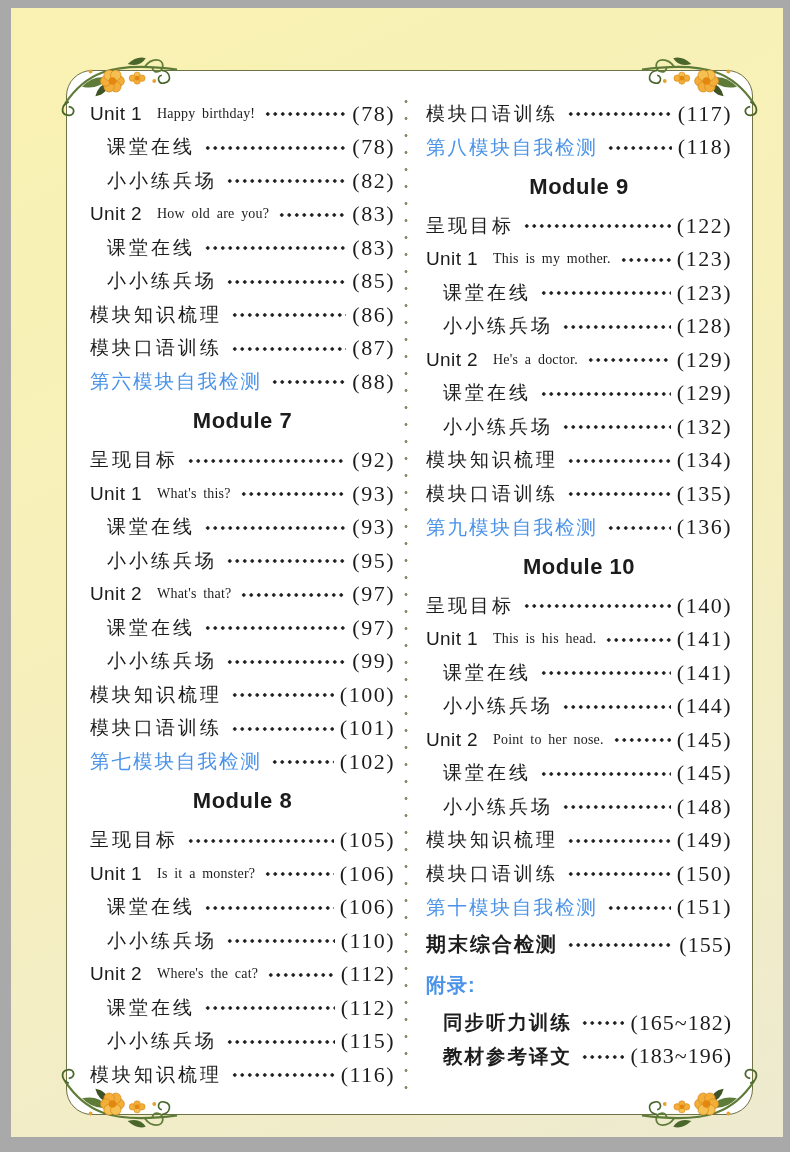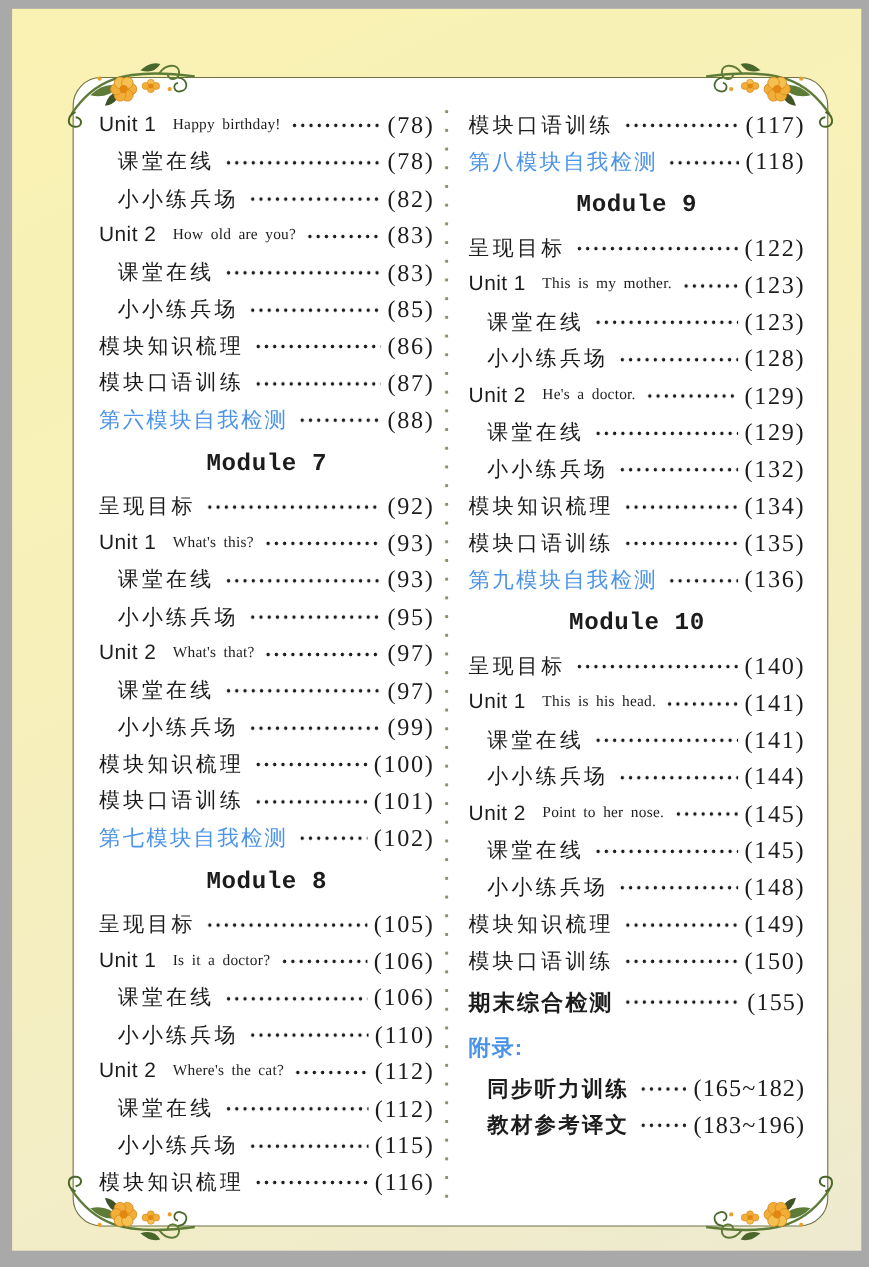--- a/index.html
+++ b/index.html
@@ -11,21 +11,21 @@
                background:#ffffff;border:1.6px solid #6f7246;border-radius:26px;}
   .col{position:absolute;top:26px;}
   .col-left{left:23px;width:305px;}
   .col-right{left:359px;width:306px;}
   .divider{position:absolute;left:337px;top:22px;bottom:22px;width:4px;
            background-image:radial-gradient(circle,#8e8e66 1.3px,transparent 1.7px);
            background-size:4px 17px;background-repeat:repeat-y;background-position:center 0;}
   .row{display:flex;align-items:center;height:33.5px;color:#1c1c1c;}
   .row .label{white-space:nowrap;}
   .row.module{justify-content:center;height:45px;}
-  .module .label{font-family:Liberation Mono, monospace;font-weight:700;font-size:22px;letter-spacing:.5px;}
+  .module .label{font-family:Liberation Sans, sans-serif;font-weight:700;font-size:22px;letter-spacing:.5px;}
   .unit .prefix{font-family:"Liberation Sans",sans-serif;font-size:19px;letter-spacing:.4px;margin-right:15px;white-space:nowrap;}
   .unit .label{font-family:Liberation Serif, serif;font-size:14px;word-spacing:3px;letter-spacing:.2px;}
   .sub{padding-left:17px;text-align:right;}
   .sub .label,.item .label{font-family:"Liberation Serif",serif;font-size:19px;letter-spacing:3px;}
   .blue .label{font-family:"Liberation Sans",sans-serif;font-weight:400;font-size:19.5px;letter-spacing:2px;color:#4a93e8;}
   .final{height:41px;}
   .final .label{font-family:"Liberation Sans",sans-serif;font-weight:700;font-size:20px;letter-spacing:2px;}
   .apphead{height:41px;}
   .apphead .label{font-family:"Liberation Sans",sans-serif;font-weight:700;font-size:20px;letter-spacing:1px;color:#4a93e8;}
   .app{padding-left:17px;}
@@ -206,21 +206,21 @@
           <div class="row module">
             <span class="label">Module 8</span>
           </div>
           <div class="row item">
             <span class="label">呈现目标</span>
             <span class="dots"></span>
             <span class="page">(105)</span>
           </div>
           <div class="row unit">
             <span class="prefix">Unit 1</span>
-            <span class="label">Is it a doctor?</span>
+            <span class="label">Is it a monster?</span>
             <span class="dots"></span>
             <span class="page">(106)</span>
           </div>
           <div class="row sub">
             <span class="label">课堂在线</span>
             <span class="dots"></span>
             <span class="page">(106)</span>
           </div>
           <div class="row sub">
             <span class="label">小小练兵场</span>
@@ -358,20 +358,25 @@
           </div>
           <div class="row item">
             <span class="label">模块知识梳理</span>
             <span class="dots"></span>
             <span class="page">(149)</span>
           </div>
           <div class="row item">
             <span class="label">模块口语训练</span>
             <span class="dots"></span>
             <span class="page">(150)</span>
+          </div>
+          <div class="row blue">
+            <span class="label">第十模块自我检测</span>
+            <span class="dots"></span>
+            <span class="page">(151)</span>
           </div>
           <div class="row final">
             <span class="label">期末综合检测</span>
             <span class="dots"></span>
             <span class="page">(155)</span>
           </div>
           <div class="row apphead">
             <span class="label">附录:</span>
           </div>
           <div class="row app">

